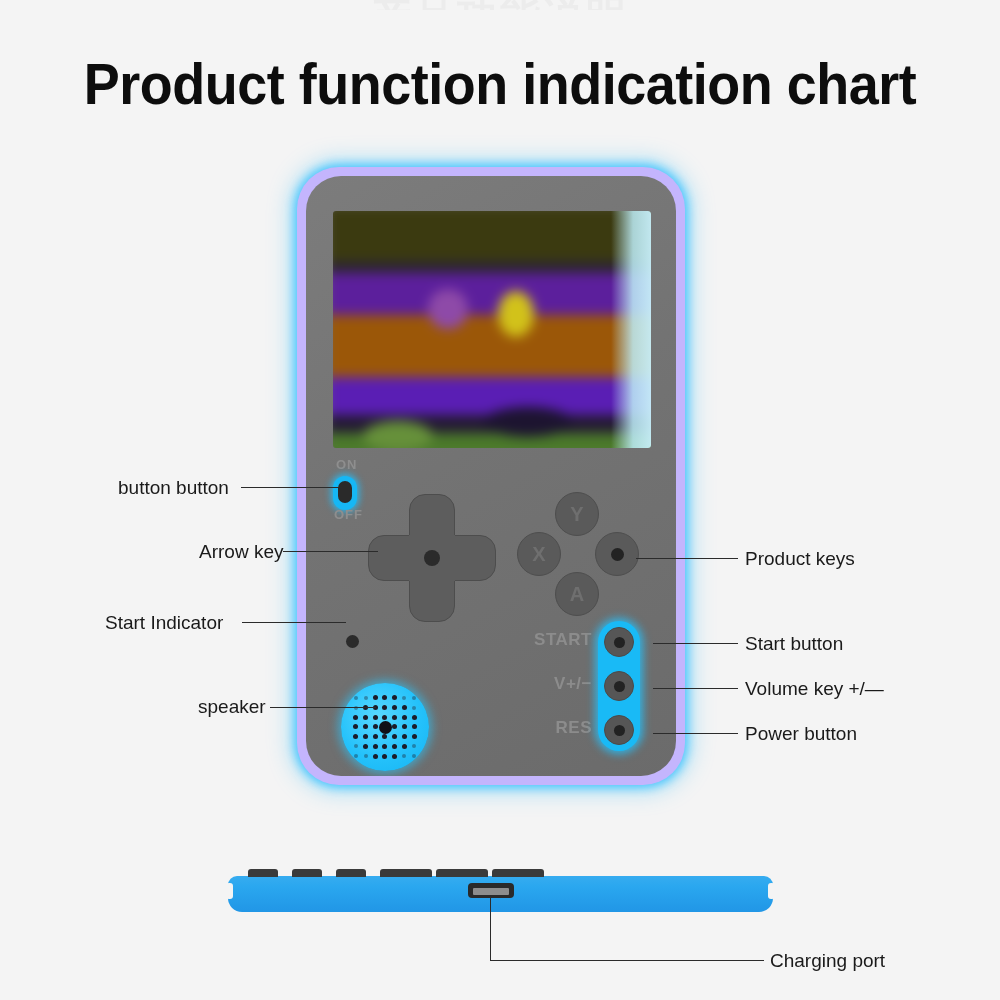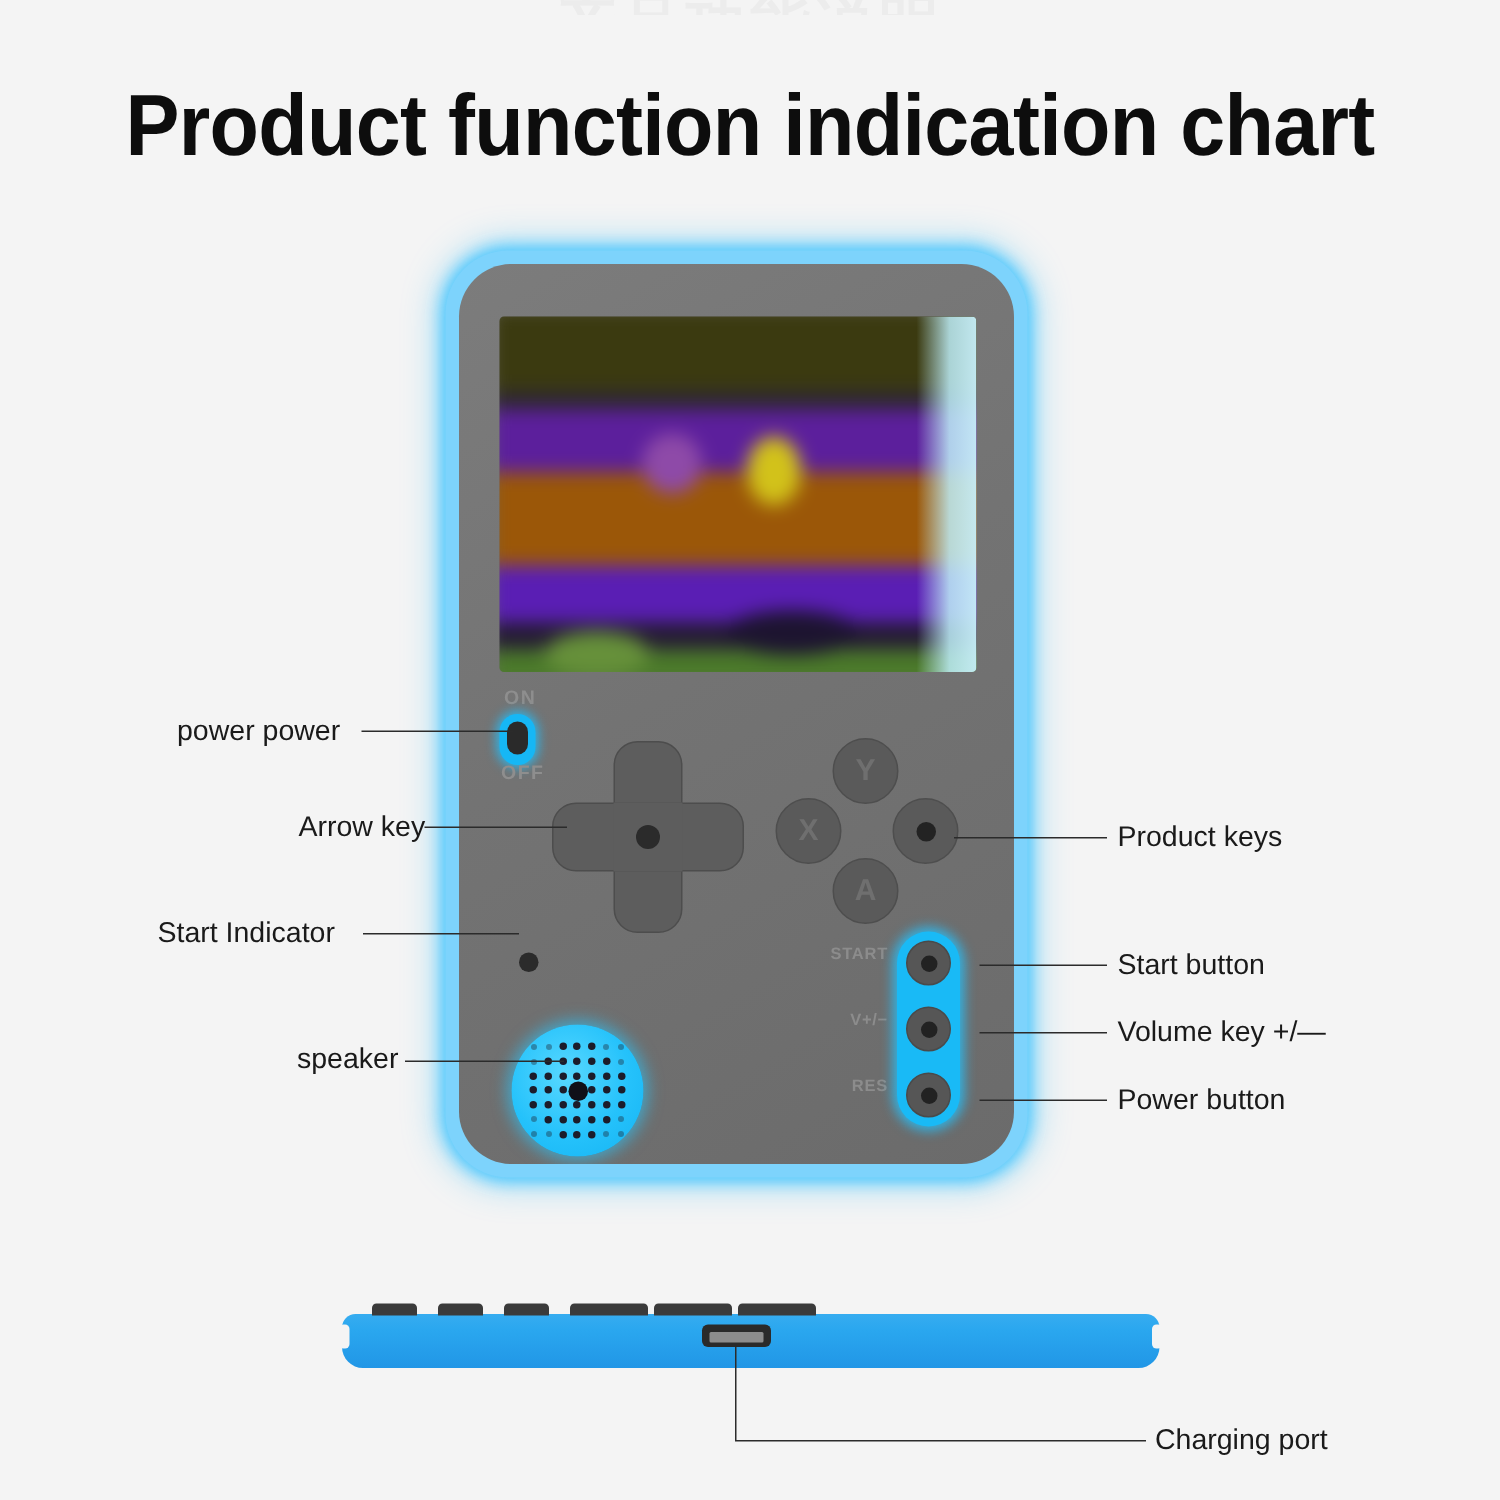--- a/index.html
+++ b/index.html
@@ -54,21 +54,21 @@
   }
 
   
   .console {
     position: absolute;
     left: 297px;
     top: 167px;
     width: 388px;
     height: 618px;
     border-radius: 42px;
-    background: #7dd3fc;
+    background: #c4b5fd;
     box-shadow: 0 0 10px 3px rgba(41,190,255,0.75),
                 0 0 22px 7px rgba(41,190,255,0.35);
   }
   .console-body {
     position: absolute;
     left: 9px;
     top: 9px;
     right: 9px;
     bottom: 9px;
     border-radius: 35px;
@@ -251,21 +251,21 @@
     position: absolute; left: 50%; top: 50%;
     width: 11px; height: 11px; margin: -5px 0 0 -5px;
     border-radius: 50%; background: #222;
   }
   .sbtn-start { top: 6px; }
   .sbtn-vol   { top: 50px; }
   .sbtn-res   { top: 94px; }
 
   .side-label {
     position: absolute;
-    font-size: 11px;
+    font-size: 17px;
     font-weight: bold;
     color: #8c8c8c;
     letter-spacing: 0.5px;
     filter: blur(0.4px);
     text-align: right;
   }
   .lbl-start { left: 228px; top: 454px; width: 58px; }
   .lbl-vol   { left: 228px; top: 498px; width: 58px; }
   .lbl-res   { left: 228px; top: 542px; width: 58px; }
 
@@ -469,21 +469,21 @@
   <div class="lead" style="left:241px; top:487px; width:101px;"></div>
   <div class="lead" style="left:283px; top:551px; width:95px;"></div>
   <div class="lead" style="left:242px; top:622px; width:104px;"></div>
   <div class="lead" style="left:270px; top:707px; width:106px;"></div>
 
   <div class="lead" style="left:636px; top:558px; width:102px;"></div>
   <div class="lead" style="left:653px; top:643px; width:85px;"></div>
   <div class="lead" style="left:653px; top:688px; width:85px;"></div>
   <div class="lead" style="left:653px; top:733px; width:85px;"></div>
 
-  <div class="callout c-power">power power</div>
+  <div class="callout c-power">button button</div>
   <div class="callout c-arrow">Arrow key</div>
   <div class="callout c-ind">Start Indicator</div>
   <div class="callout c-speaker">speaker</div>
   <div class="callout c-func">Product keys</div>
   <div class="callout c-start">Start button</div>
   <div class="callout c-volume">Volume key +/—</div>
   <div class="callout c-reset">Power button</div>
 
   <div class="edge">
     <div class="edge-top">

